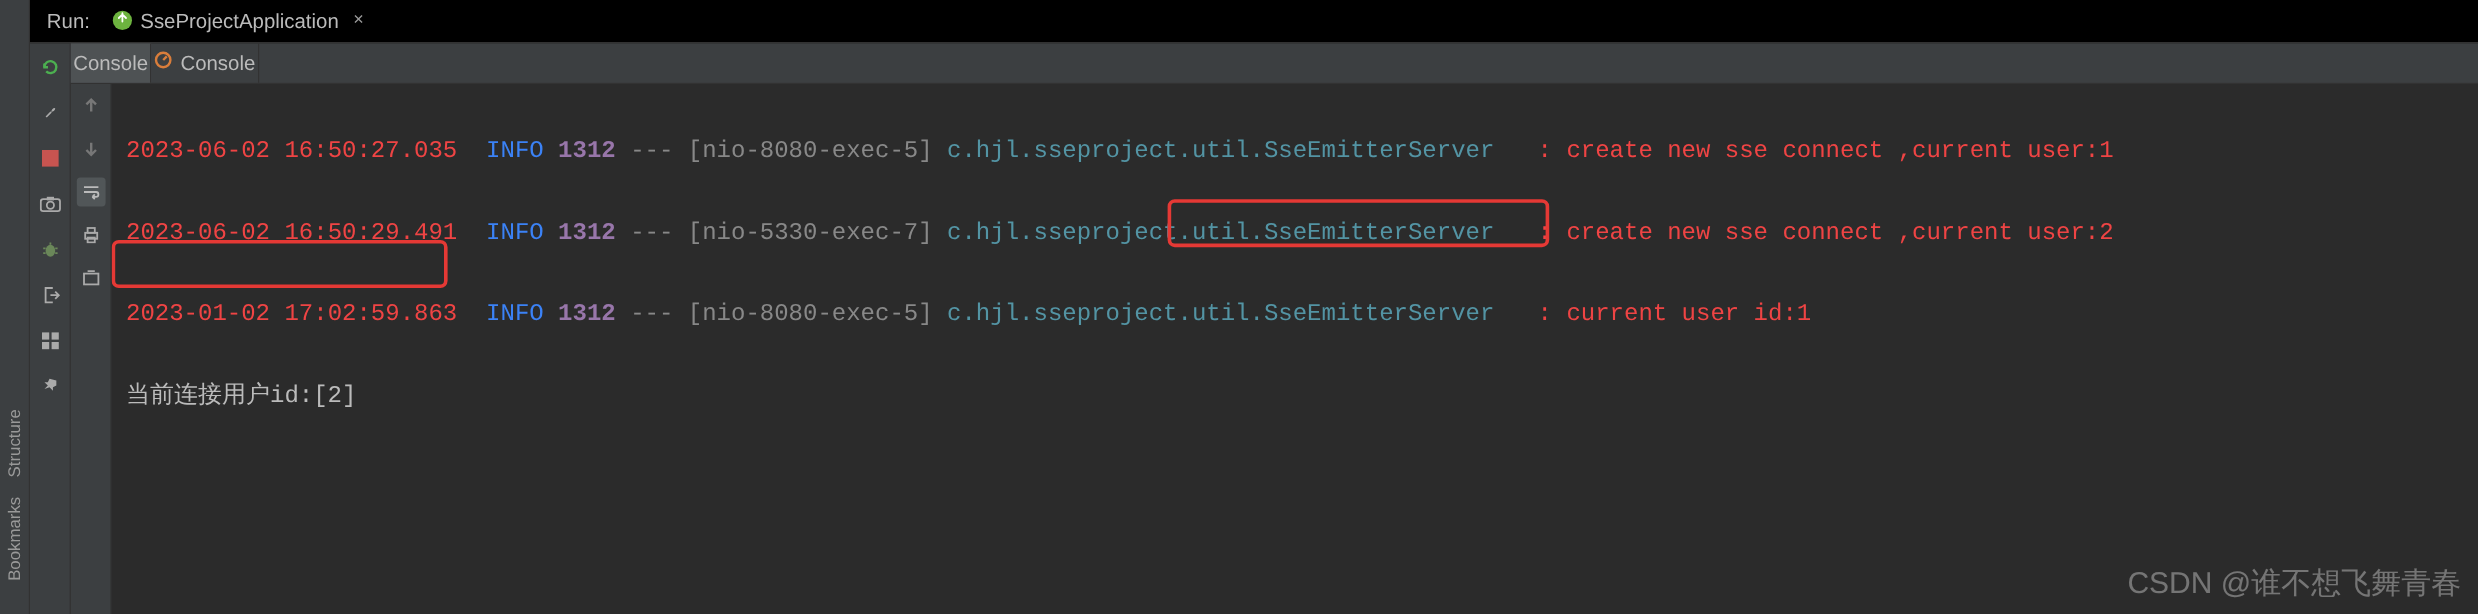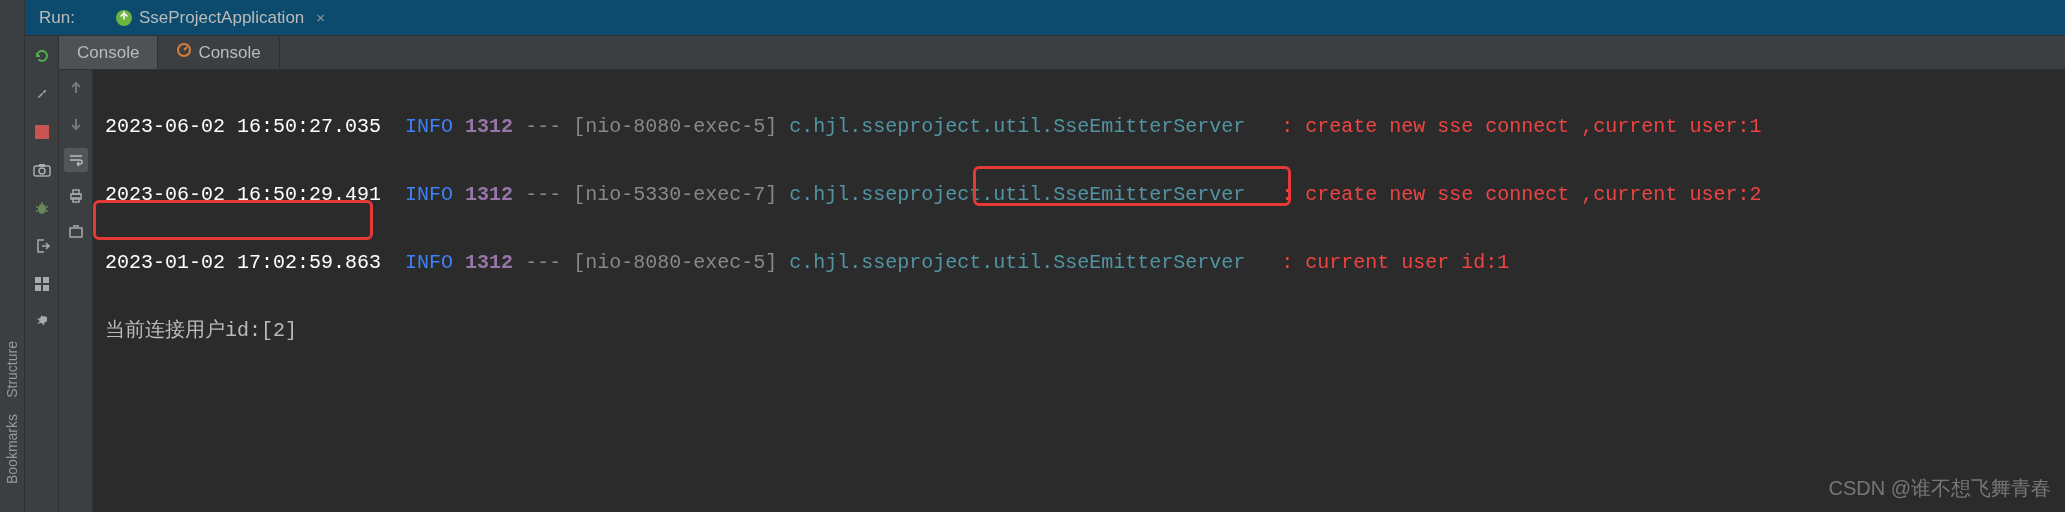--- a/index.html
+++ b/index.html
@@ -30,35 +30,35 @@
       font-size: 14px;
       padding: 8px 0;
     }
     .main-area {
       flex: 1;
       display: flex;
       flex-direction: column;
     }
     .top-bar {
       height: 36px;
-      background: #0c4a6e;
+      background: #000000;
       border-bottom: 1px solid #323232;
       display: flex;
       align-items: center;
       padding: 0 8px;
-      gap: 26px;
+      gap: 4px;
     }
     .run-label {
       color: #bbb;
       font-size: 17px;
       padding: 0 6px;
     }
     .run-config {
       display: flex;
-      align-items: center;
+      align-items: flex-start;
       gap: 6px;
       padding: 0 8px;
       color: #bbb;
       font-size: 17px;
     }
     .spring-icon {
       width: 18px; height: 18px;
       display: inline-flex;
       align-items: center;
       justify-content: center;
@@ -92,21 +92,21 @@
       flex-direction: column;
     }
     .tabs-row {
       height: 34px;
       background: #3c3f41;
       border-bottom: 1px solid #323232;
       display: flex;
       align-items: stretch;
     }
     .tab {
-      padding: 0 18px;
+      padding: 0 2px;
       display: flex;
       align-items: center;
       gap: 6px;
       color: #bbb;
       font-size: 17px;
       border-right: 1px solid #323232;
       cursor: pointer;
     }
     .tab.active {
       background: #4e5254;
@@ -142,42 +142,42 @@
       background: #2b2b2b;
       padding: 6px 0 0 12px;
       font-family: "Consolas", "Courier New", monospace;
       font-size: 20px;
       line-height: 34px;
       white-space: pre;
       position: relative;
       overflow: hidden;
     }
     .log-line { display: block; }
-    .ts { color: #ffffff; }
+    .ts { color: #ef4444; }
     .level-info { color: #3b82f6; }
     .pid { color: #9876aa; font-weight: bold; }
     .dashes { color: #888; }
     .thread { color: #888; }
     .logger { color: #5394a4; }
     .colon-msg { color: #ef4444; }
     .stdout { color: #bbb; }
     .highlight-box {
       position: absolute;
       border: 3px solid #e53935;
       border-radius: 6px;
       pointer-events: none;
     }
     .hl1 { left: 0px; top: 130px; width: 280px; height: 40px; }
     .hl2 { left: 880px; top: 96px; width: 318px; height: 40px; }
     .watermark {
       position: absolute;
       right: 14px;
       bottom: 10px;
       color: rgba(255,255,255,0.35);
-      font-size: 20px;
+      font-size: 25px;
       font-family: sans-serif;
     }
   </style>
 </head>
 <body>
 
 <div class="vert-sidebar">
   <div class="vert-label">Structure</div>
   <div class="vert-label">Bookmarks</div>
 </div>

